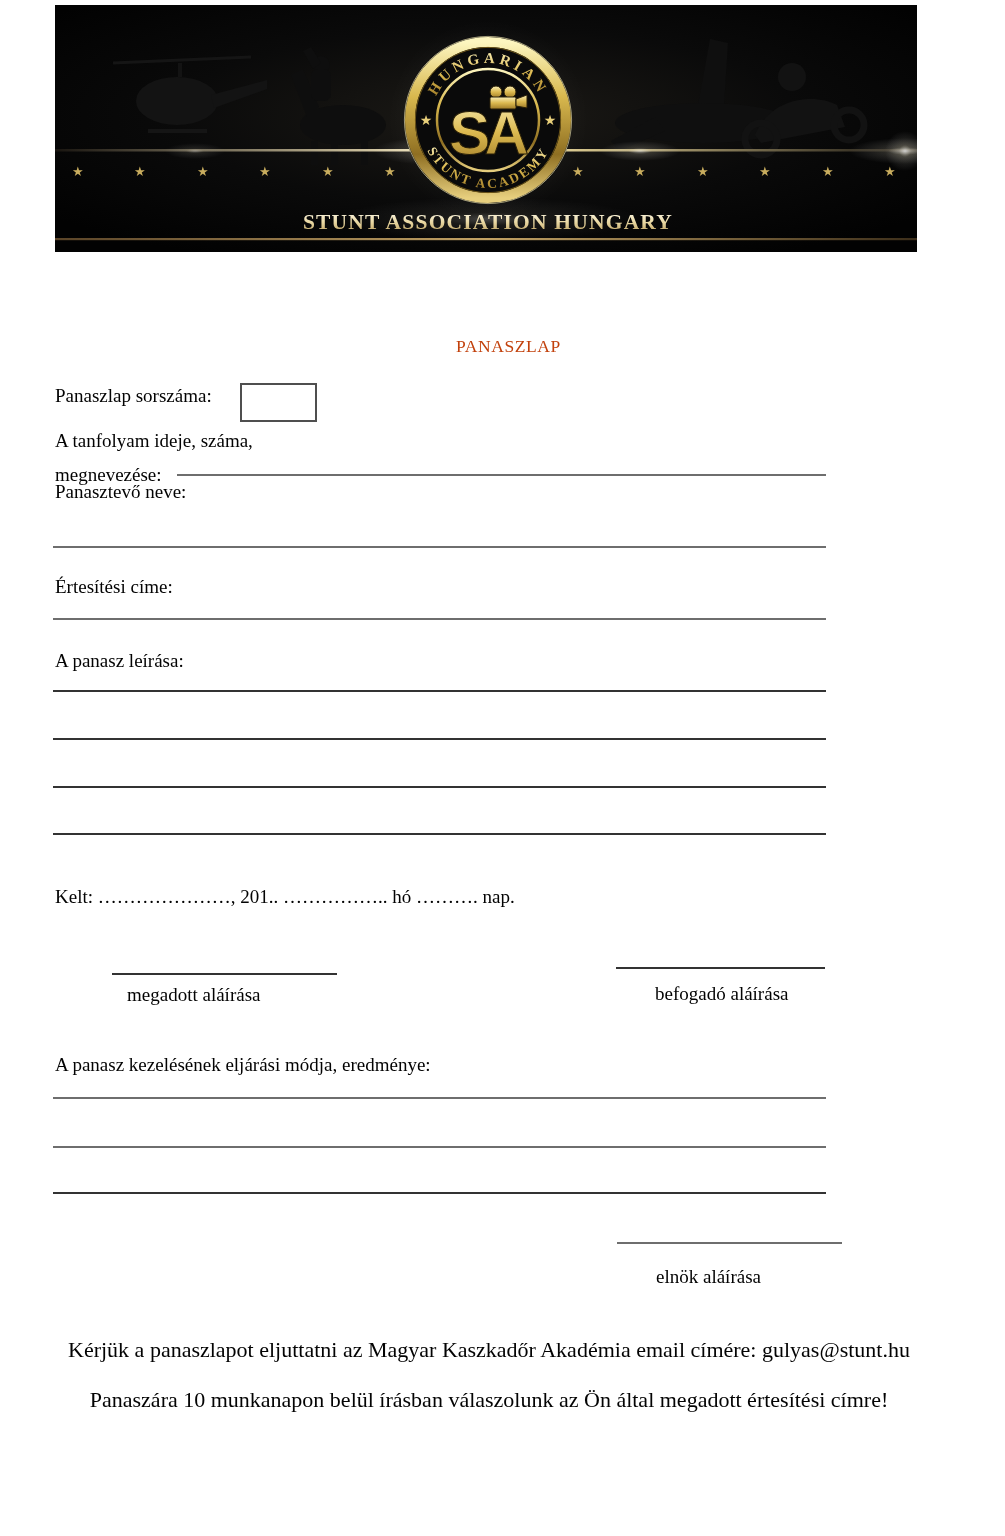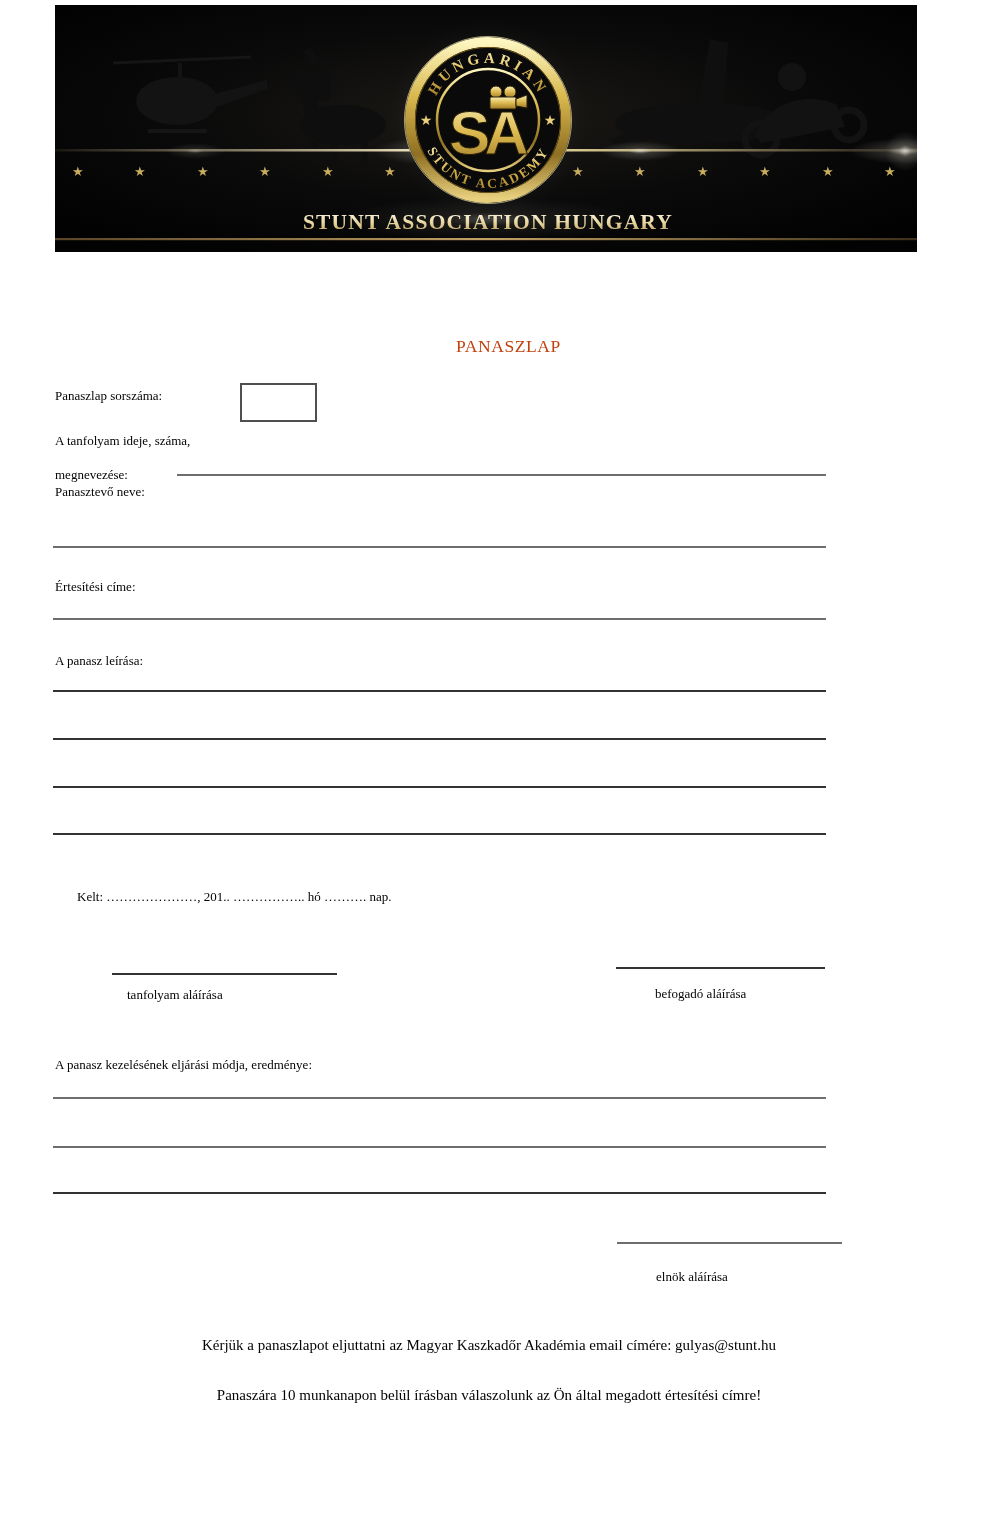--- a/index.html
+++ b/index.html
@@ -7,36 +7,36 @@
   .page {
     position:relative; width:1005px; height:1536px; background:#ffffff;
     font-family:"Liberation Serif", serif; color:#000; overflow:hidden;
   }
   .banner {
     position:absolute; left:55px; top:5px; width:862px; height:247px;
     background:#040404;
   }
   .banner svg { display:block; }
   .lbl {
-    position:absolute; font-size:13px; line-height:24px; white-space:nowrap;
+    position:absolute; font-size:19px; line-height:24px; white-space:nowrap;
     color:#030303;
   }
   .title {
     position:absolute; left:424px; top:336px; font-size:17.5px;
     letter-spacing:0.6px; color:#c2410c;margin-left:32px;
   }
   .serial-box {
     position:absolute; left:240px; top:383px; width:77px; height:39px;
     border:2px solid #4f4f4f; background:#fff; font-size:19px; padding:4px;
   }
   .hline { position:absolute; height:0; border-top:2px solid #6e6e6e; }
   .hline.dark { border-top-color:#333333; }
   .footer-line {
     position:absolute; left:0; width:978px; text-align:center;
-    font-size:15px; color:#030303;
+    font-size:22px; color:#030303;
   }
 </style>
 </head>
 <body>
 
 <div class="page">
 
   <div class="banner">
     <svg width="862" height="247" viewBox="0 0 862 247">
       <defs>
@@ -172,24 +172,24 @@
 
   <div class="lbl" style="left:55px; top:575px;">Értesítési címe:</div>
   <div class="hline" style="left:53px; top:618px; width:773px;"></div>
 
   <div class="lbl" style="left:55px; top:649px;text-align:right;">A panasz leírása:</div>
   <div class="hline dark" style="left:53px; top:690px; width:773px;"></div>
   <div class="hline dark" style="left:53px; top:738px; width:773px;"></div>
   <div class="hline dark" style="left:53px; top:786px; width:773px;"></div>
   <div class="hline dark" style="left:53px; top:833px; width:773px;"></div>
 
-  <div class="lbl" style="left:55px; top:885px;margin-left:22px;">Kelt: …………………, 201..  …………….. hó  ………. nap.</div>
+  <div class="lbl" style="left:55px; top:885px;">Kelt: …………………, 201..  …………….. hó  ………. nap.</div>
 
   <div class="hline dark" style="left:112px; top:973px; width:225px;"></div>
-  <div class="lbl" style="left:127px; top:983px;">tanfolyam aláírása</div>
+  <div class="lbl" style="left:127px; top:983px;">megadott aláírása</div>
 
   <div class="hline dark" style="left:616px; top:967px; width:209px;"></div>
   <div class="lbl" style="left:655px; top:982px;">befogadó aláírása</div>
 
   <div class="lbl" style="left:55px; top:1053px;">A panasz kezelésének eljárási módja, eredménye:</div>
   <div class="hline" style="left:53px; top:1097px; width:773px;"></div>
   <div class="hline" style="left:53px; top:1146px; width:773px;"></div>
   <div class="hline dark" style="left:53px; top:1192px; width:773px;"></div>
 
   <div class="hline" style="left:617px; top:1242px; width:225px;"></div>

